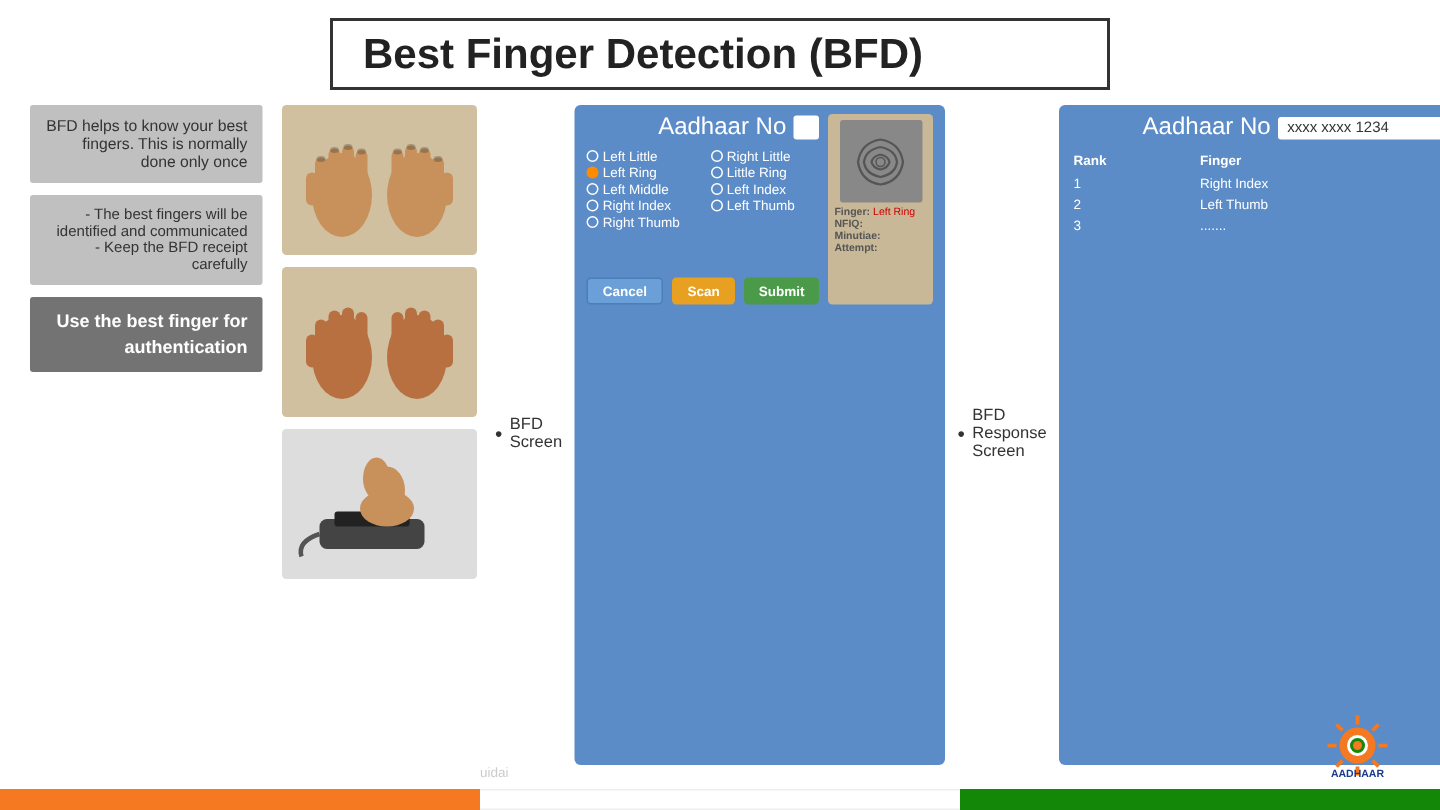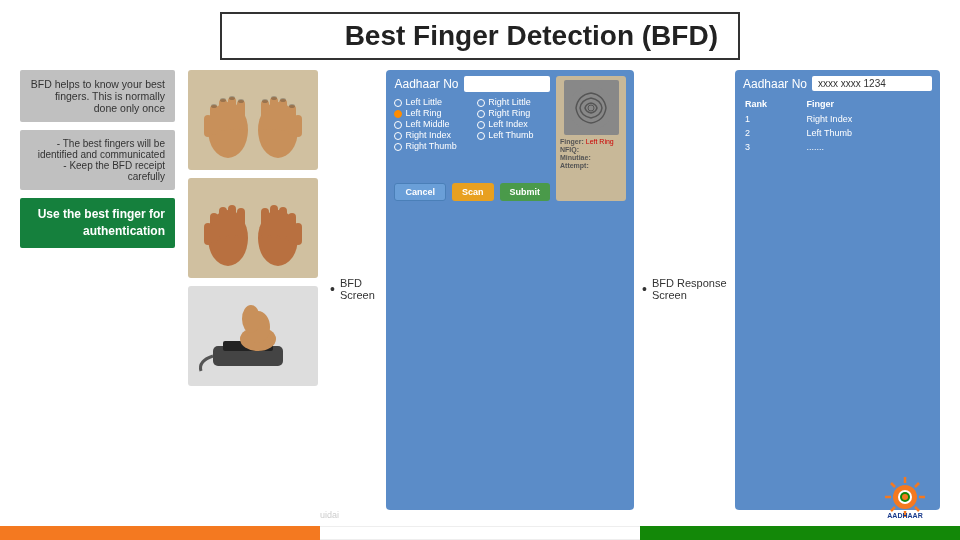--- a/index.html
+++ b/index.html
@@ -10,21 +10,21 @@
       font-family: Arial, sans-serif;
       overflow: hidden;
       position: relative;
     }
 
     
     .title-box {
       border: 2px solid #333;
       margin: 12px auto 10px auto;
       width: 520px;
-      text-align: right;
+      text-align: left;
       padding: 6px 20px;
     }
     .title-box h1 {
       font-size: 28px;
       font-weight: bold;
       color: #222;
     }
 
     
     .main-content {
@@ -50,21 +50,21 @@
       font-size: 10.5px;
       color: #333;
       border-radius: 2px;
       text-align: right;
     }
     .info-box.dark-text {
       font-size: 10px;
       color: #333;
     }
     .info-box.red-text {
-      background: #15803d;
+      background: #737373;
       color: #fff;
       font-weight: bold;
       font-size: 12px;
       line-height: 1.4;
     }
 
     
     .middle-col {
       display: flex;
       flex-direction: column;
@@ -130,44 +130,45 @@
       flex: 1;
     }
 
     .aadhaar-row {
       display: flex;
       align-items: center;
       gap: 5px;
       margin-bottom: 5px;
     }
     .aadhaar-label {
-      font-size: 12px;
+      font-size: 16px;
       white-space: nowrap;
       color: #fff;
+      margin-left: 48px;
     }
     .aadhaar-input {
       flex: 1;
       height: 16px;
       background: #fff;
       border: none;
       border-radius: 2px;
     }
 
     .radio-grid {
       display: grid;
       grid-template-columns: 1fr 1fr;
       gap: 1px 10px;
       font-size: 9px;
       color: #fff;
       margin-bottom: 6px;
     }
 
     .radio-item {
       display: flex;
-      align-items: flex-end;
+      align-items: center;
       gap: 3px;
       white-space: nowrap;
     }
     .radio-circle {
       width: 8px;
       height: 8px;
       border-radius: 50%;
       border: 1px solid #fff;
       background: transparent;
       flex-shrink: 0;
@@ -430,21 +431,21 @@
             <div class="radio-item">
               <div class="radio-circle"></div>
               <span>Right Little</span>
             </div>
             <div class="radio-item">
               <div class="radio-circle selected"></div>
               <span>Left Ring</span>
             </div>
             <div class="radio-item">
               <div class="radio-circle"></div>
-              <span>Right Ring</span>
+              <span>Little Ring</span>
             </div>
             <div class="radio-item">
               <div class="radio-circle"></div>
               <span>Left Middle</span>
             </div>
             <div class="radio-item">
               <div class="radio-circle"></div>
               <span>Left Index</span>
             </div>
             <div class="radio-item">

